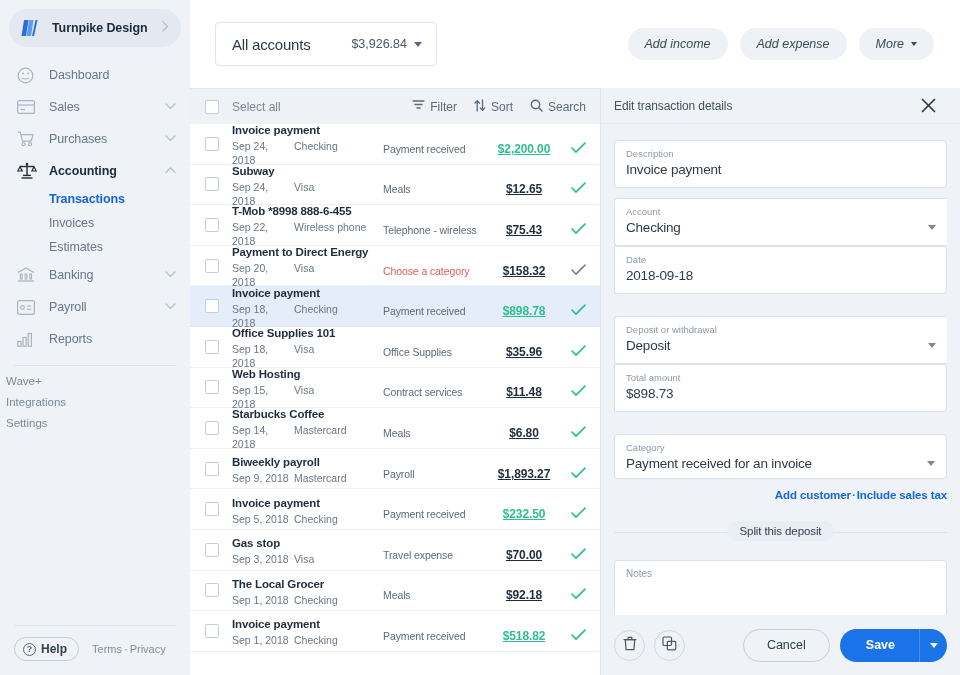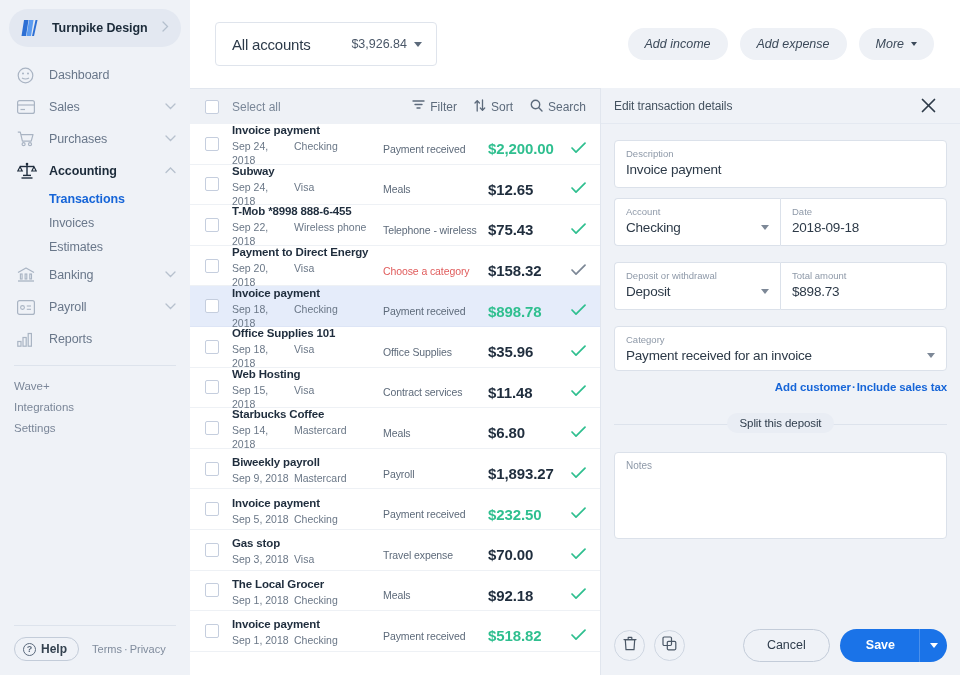--- a/index.html
+++ b/index.html
@@ -57,22 +57,22 @@
     font-size: 12.5px; color: #69778a; cursor: pointer;
     letter-spacing: -0.1px;
   }
   .subnav-item.selected { color: #1665d8; font-weight: bold; }
 
   .sidebar-divider {
     height: 1px; background: #dde3ec;
     margin: 10px 14px 9px 14px;
   }
   .mini-item {
-    height: 21px; padding-left: 14px;
-    display: flex; align-items: center;
+    height: 21px; padding-left: 6px;
+    display: flex; 
     font-size: 11.5px; color: #7b8799; cursor: pointer;
   }
   .sidebar-spacer { flex: 1; }
   .sidebar-foot {
     border-top: 1px solid #dde3ec;
     margin: 0 14px;
     padding: 11px 0 14px 0;
     display: flex; align-items: center;
   }
   .help-btn {
@@ -166,23 +166,23 @@
   }
   .row-sub { display: flex; font-size: 10.5px; color: #6a7787; line-height: 14px; margin-top: 1px; }
   .row-date { width: 62px; flex: 0 0 62px; }
   .row-acct { }
   .row-cat {
     flex: 0 0 105px; font-size: 10.5px; color: #5d6a7a;
     padding-top: 10px; letter-spacing: -0.1px;
   }
   .row-cat.warn { color: #e05c5c; }
   .row-amt {
-    flex: 0 0 72px; text-align: left;
-    font-size: 15px; font-weight: bold; color: #1f2d3d;
-    padding-top: 10px; letter-spacing: -0.1px;
+    flex: 0 0 72px; text-align: center;
+    font-size: 12px; font-weight: bold; color: #1f2d3d;
+    padding-top: 10px; letter-spacing: -0.1px; text-decoration: underline;
   }
   .row-amt.income { color: #2fbf8f; }
   .row-check { flex: 0 0 26px; text-align: right; padding-top: 10px; }
 
   
   .panel {
     flex: 1; background: #eff2f7;
     display: flex; flex-direction: column;
     border-left: 1px solid #e1e6ee;
     min-width: 0;
@@ -198,21 +198,21 @@
 
   .field {
     background: #fff; border: 1px solid #dbe1ea; border-radius: 4px;
     padding: 7px 11px 8px 11px; margin-bottom: 10px;
   }
   .field-label { font-size: 9.5px; color: #8e99a8; line-height: 12px; }
   .field-value {
     font-size: 13.5px; color: #2d3a48; line-height: 19px;
     letter-spacing: -0.2px; white-space: nowrap; overflow: hidden;
   }
-  .field-row { display: flex; margin-bottom: 16px; gap: 0; }
+  .field-row { display: flex; margin-bottom: 22px; gap: 0; flex-direction: column; }
   .field-row .field { margin-bottom: 0; border-radius: 0; }
   .field-row .field:first-child { border-radius: 4px 0 0 4px; flex: 1; border-right: none; }
   .field-row .field:last-child  { border-radius: 0 4px 4px 0; flex: 1; }
   .sel { display: flex; align-items: center; }
   .sel .field-value { flex: 1; }
   .sel-caret {
     width: 0; height: 0; flex: 0 0 auto;
     border-left: 4.5px solid transparent; border-right: 4.5px solid transparent;
     border-top: 5px solid #7d8897;
   }

